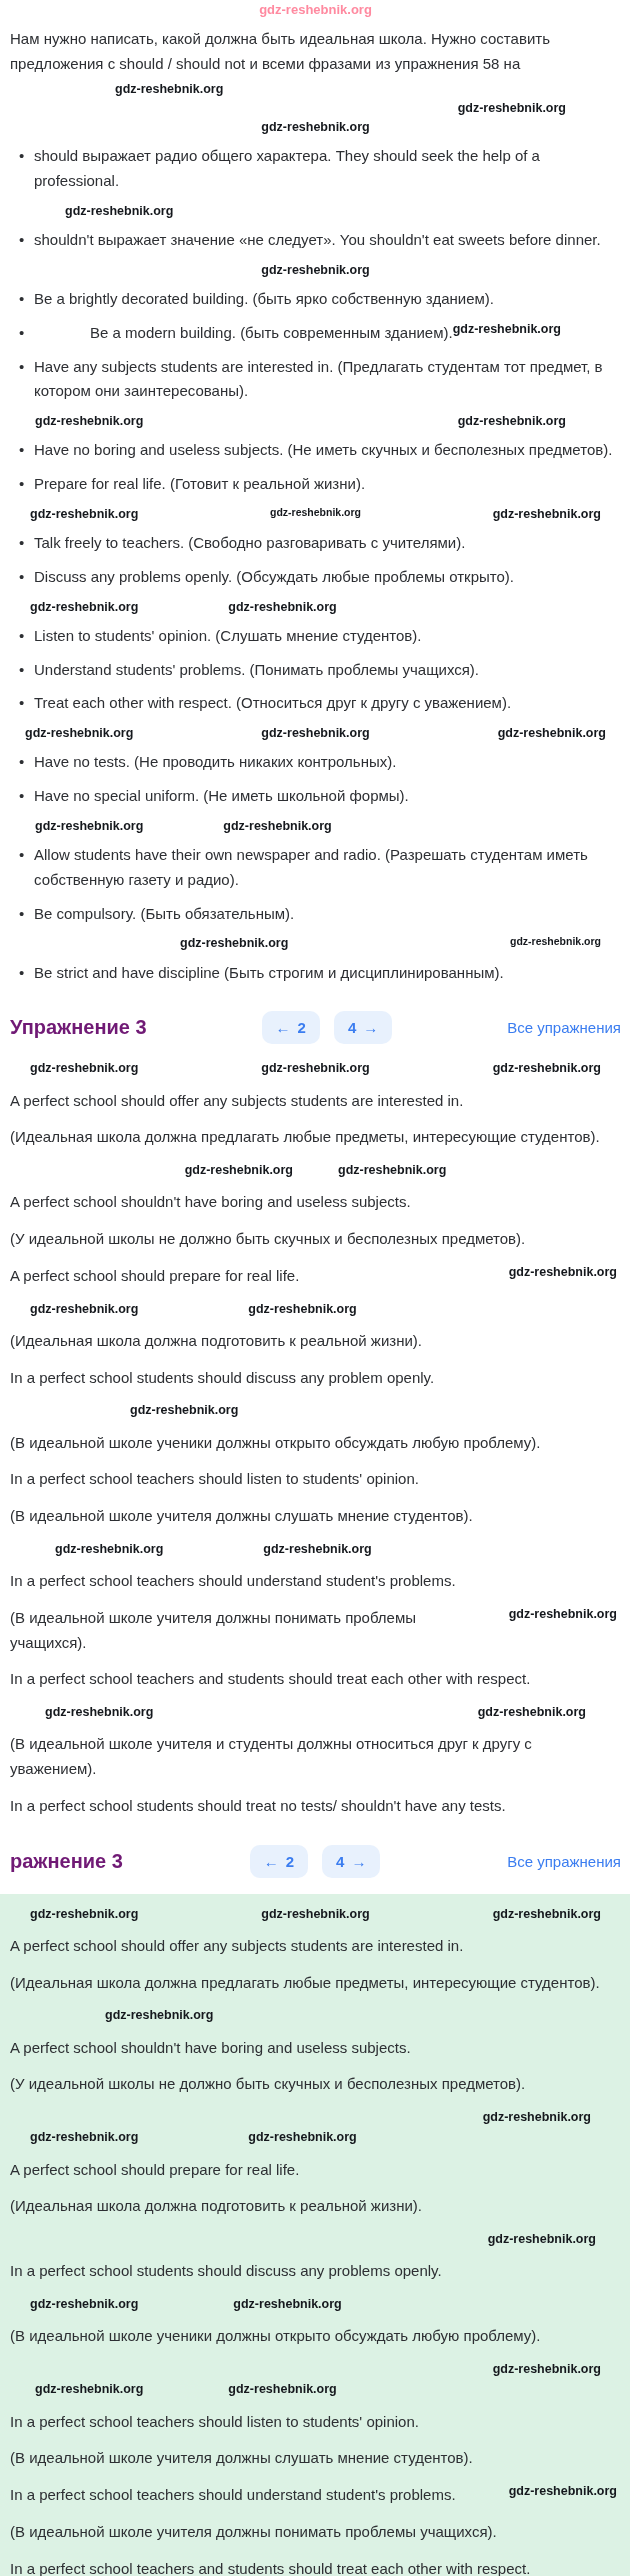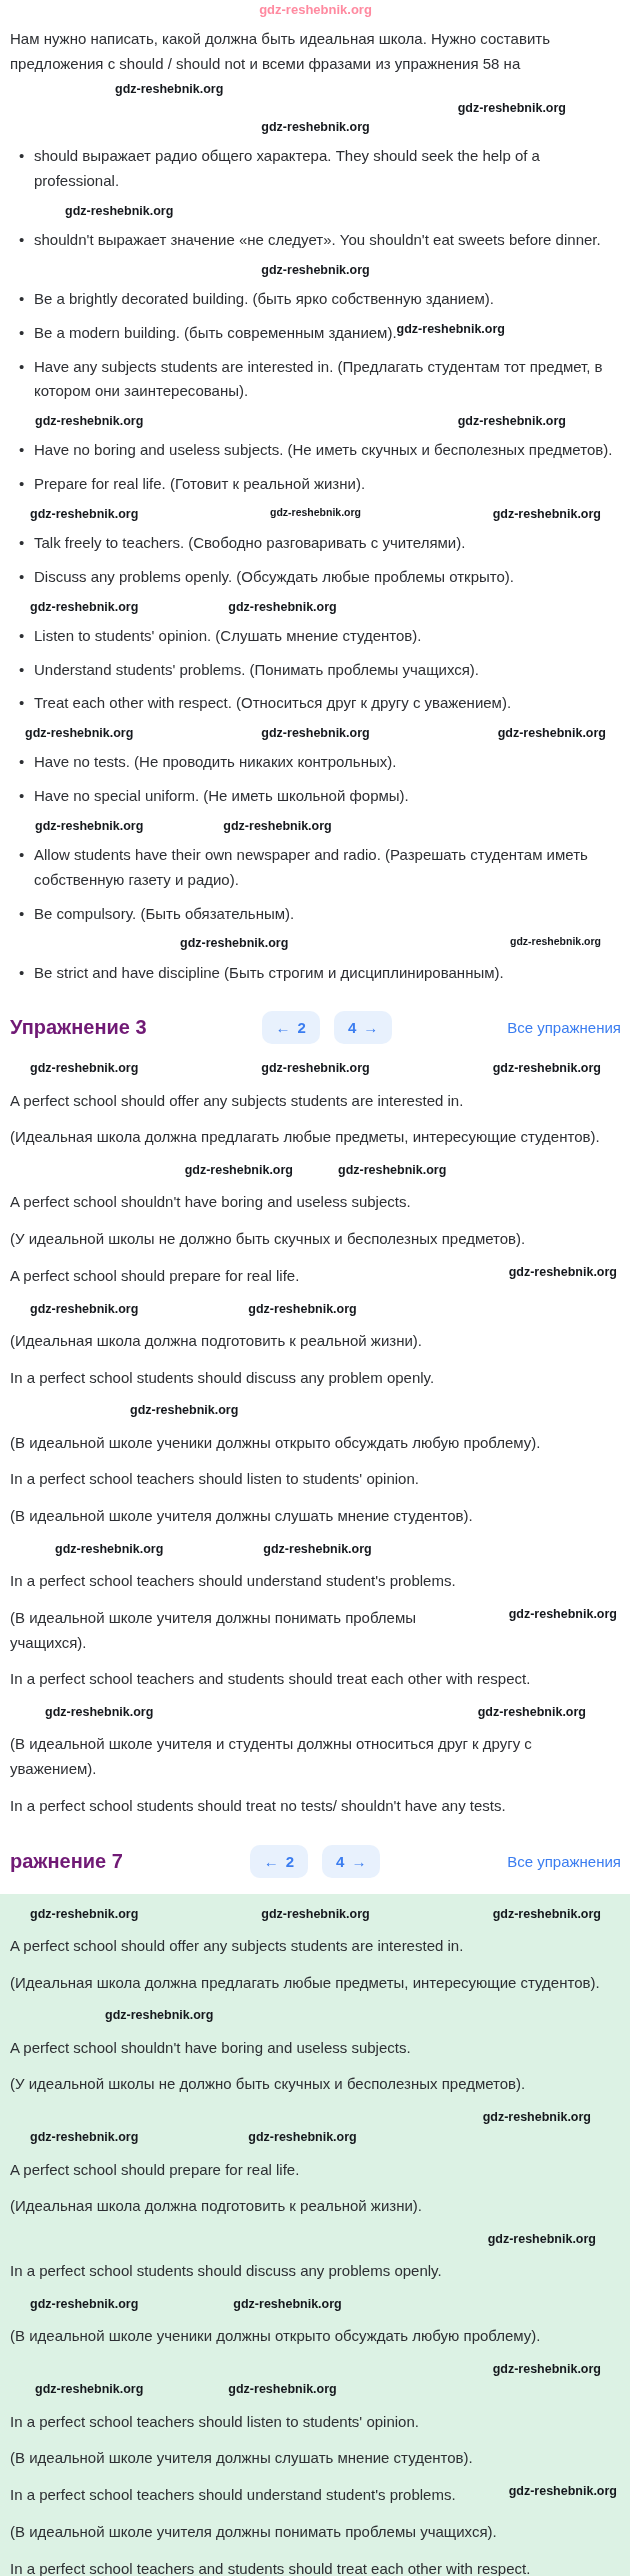--- a/index.html
+++ b/index.html
@@ -26,21 +26,21 @@
   .task { margin:8px 0 4px; line-height:1.7; }
   .example { margin:2px 0 2px; line-height:1.7; font-style:italic; color:#3a3d42; }
 
   
   .phrase {
     position:relative; padding-left:24px; margin:9px 0; line-height:1.65;
   }
   .phrase::before {
     content:"•"; position:absolute; left:9px; top:0; color:#2d2f33;
   }
-  .phrase.flex { display:flex; justify-content:flex-start; padding-right:4px; }
+  .phrase.flex { display:flex; justify-content:center; padding-right:4px; }
 
   
   .ex-header {
     display:flex; align-items:center; justify-content:space-between;
     margin:26px 0 16px;
   }
   .ex-title { font-size:20px; font-weight:700; color:#701a75; }
   .pills { display:flex; gap:14px; }
   .pill {
     display:flex; align-items:center; gap:7px;
@@ -232,21 +232,21 @@
       <span class="wm">gdz-reshebnik.org</span>
       <span class="wm">gdz-reshebnik.org</span>
     </div>
 
     <p class="ans">(В идеальной школе учителя и студенты должны относиться друг к другу с уважением).</p>
 
     <p class="ans">In a perfect school students should treat no tests/ shouldn't have any tests.</p>
   </div>
 
   <div class="ex-header">
-    <div class="ex-title">ражнение 7</div>
+    <div class="ex-title">ражнение 3</div>
     <div class="pills">
       <button class="pill">
         <span class="arr">←</span>
         <span>2</span>
       </button>
       <button class="pill">
         <span>4</span>
         <span class="arr">→</span>
       </button>
     </div>

